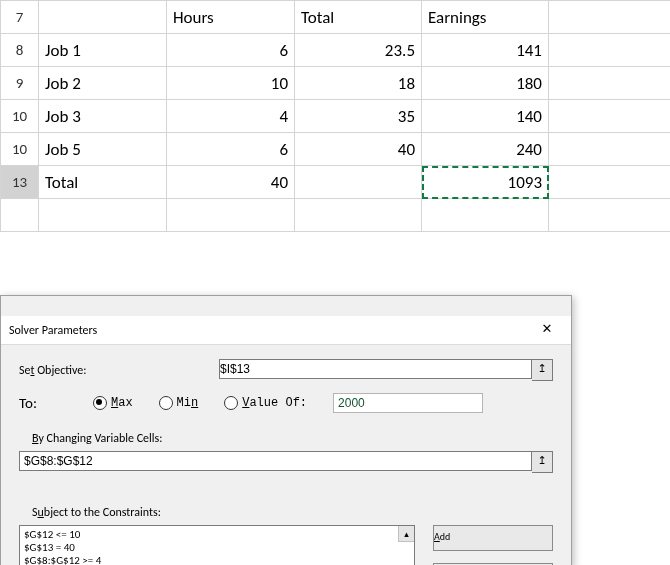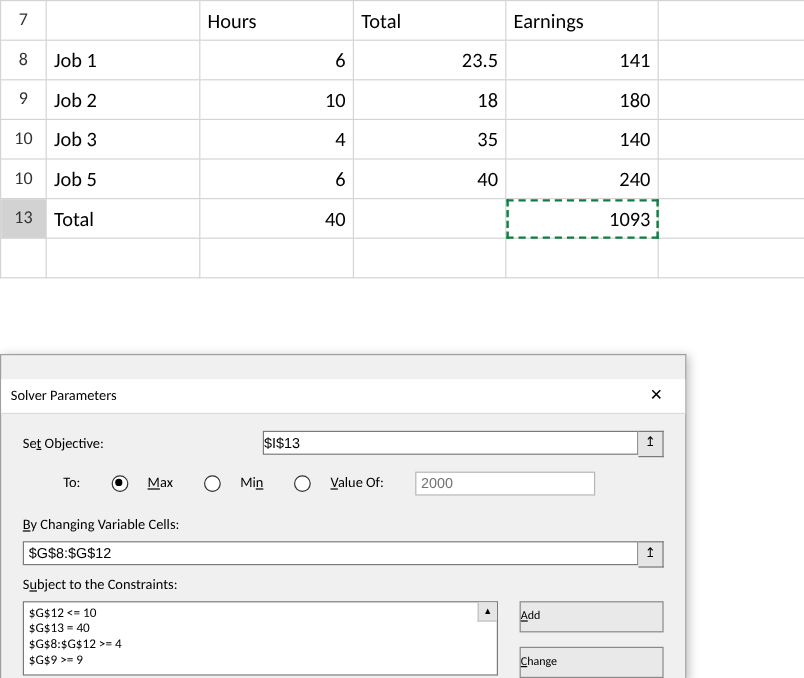--- a/index.html
+++ b/index.html
@@ -133,27 +133,28 @@
     line-height: 18px;
     text-align: center;
     cursor: pointer;
   }
   .to-row {
     display: flex;
     align-items: center;
     margin-bottom: 18px;
     gap: 26px;
   }
-  .to-row .tolbl { width: 48px; font-size:12px;text-align:right;}
+  .to-row .tolbl { width: 48px; font-size:15px;}
   .radio {
     display: flex;
     align-items: center;
-    gap: 16px;
+    gap: 4px;
     font-size: 12px;
     cursor: default;
+    font-family: Liberation Mono, monospace;
   }
   .radio .dot {
     width: 12px; height: 12px;
     border: 1px solid #333;
     border-radius: 50%;
     display: inline-block;
     position: relative;
     background:#fff;
   }
   .radio.sel .dot::after {
@@ -162,33 +163,34 @@
     left: 2px; top: 2px;
     width: 6px; height: 6px;
     background: #000;
     border-radius: 50%;
   }
   .val-input {
     width: 150px;
     height: 20px;
     border: 1px solid #b5b5b5;
     background: #fff;
-    color: #737373;
+    color: #14532d;
     font-size: 12px;
     padding: 0 4px;
     box-sizing: border-box;
   }
   .section-lbl {
     font-size: 12px;
     margin-bottom: 6px;
+    margin-left: 13px;
   }
   .wide-ref {
     display: flex;
     align-items: stretch;
-    margin-bottom: 8px;
+    margin-bottom: 32px;
   }
   .wide-ref input {
     flex: 1;
     height: 20px;
     border: 1px solid #7a7a7a;
     background: #fff;
     font-size: 12px;
     padding: 0 4px;
     box-sizing: border-box;
   }

